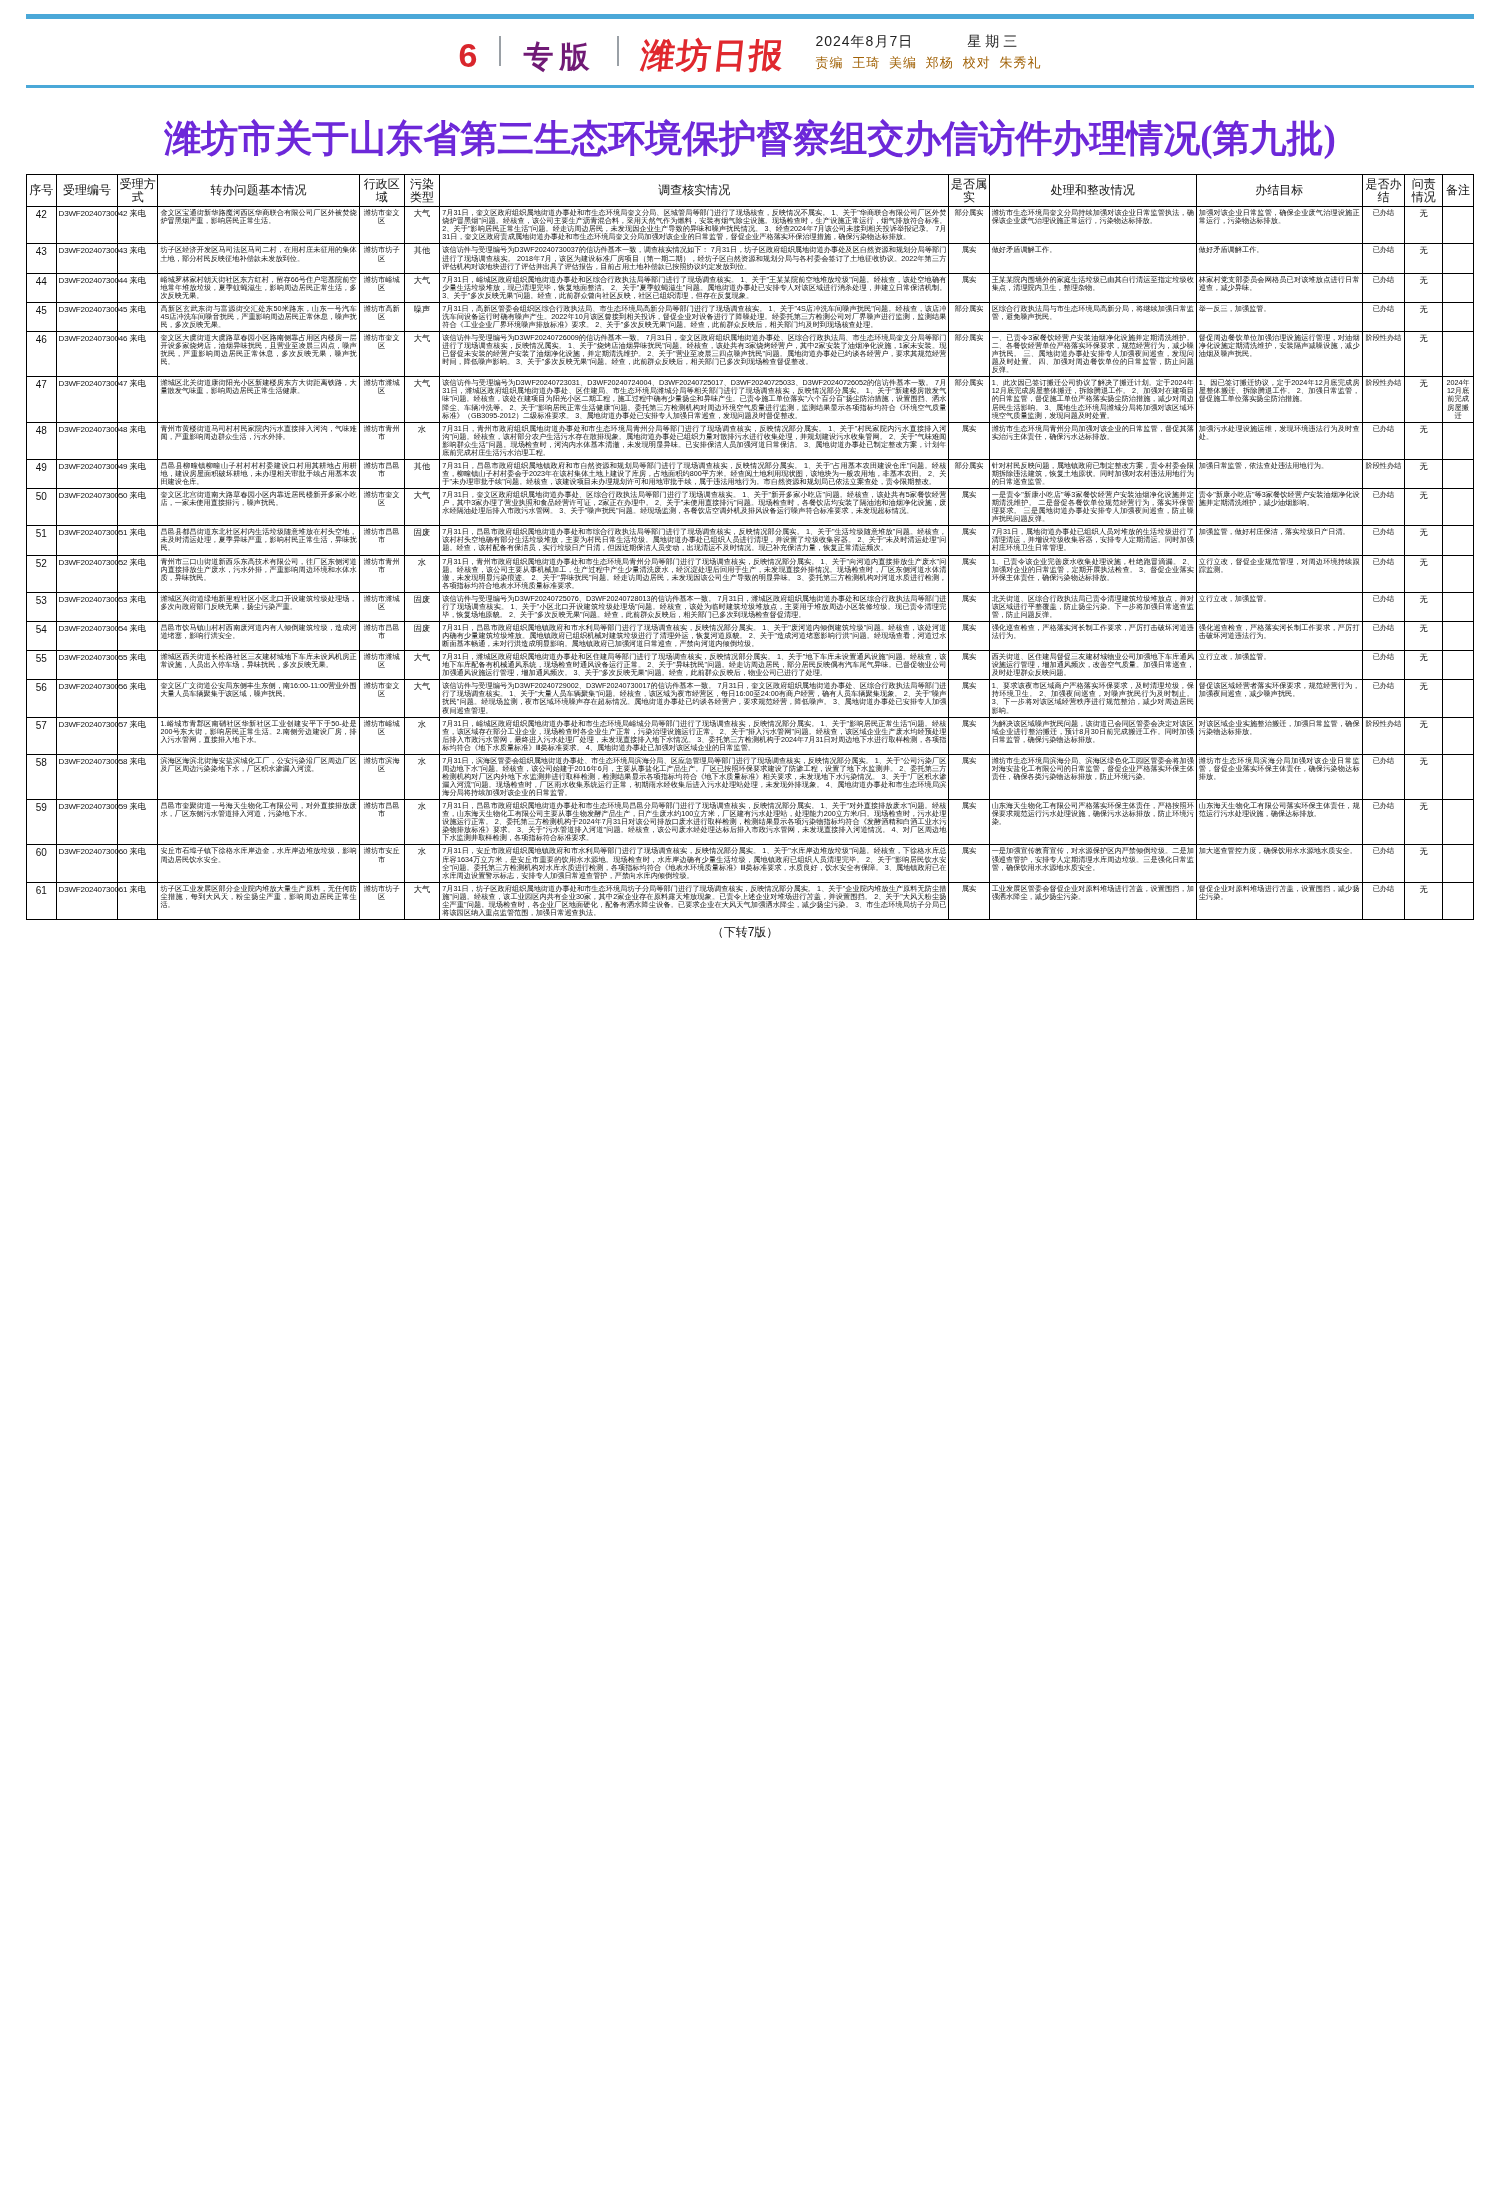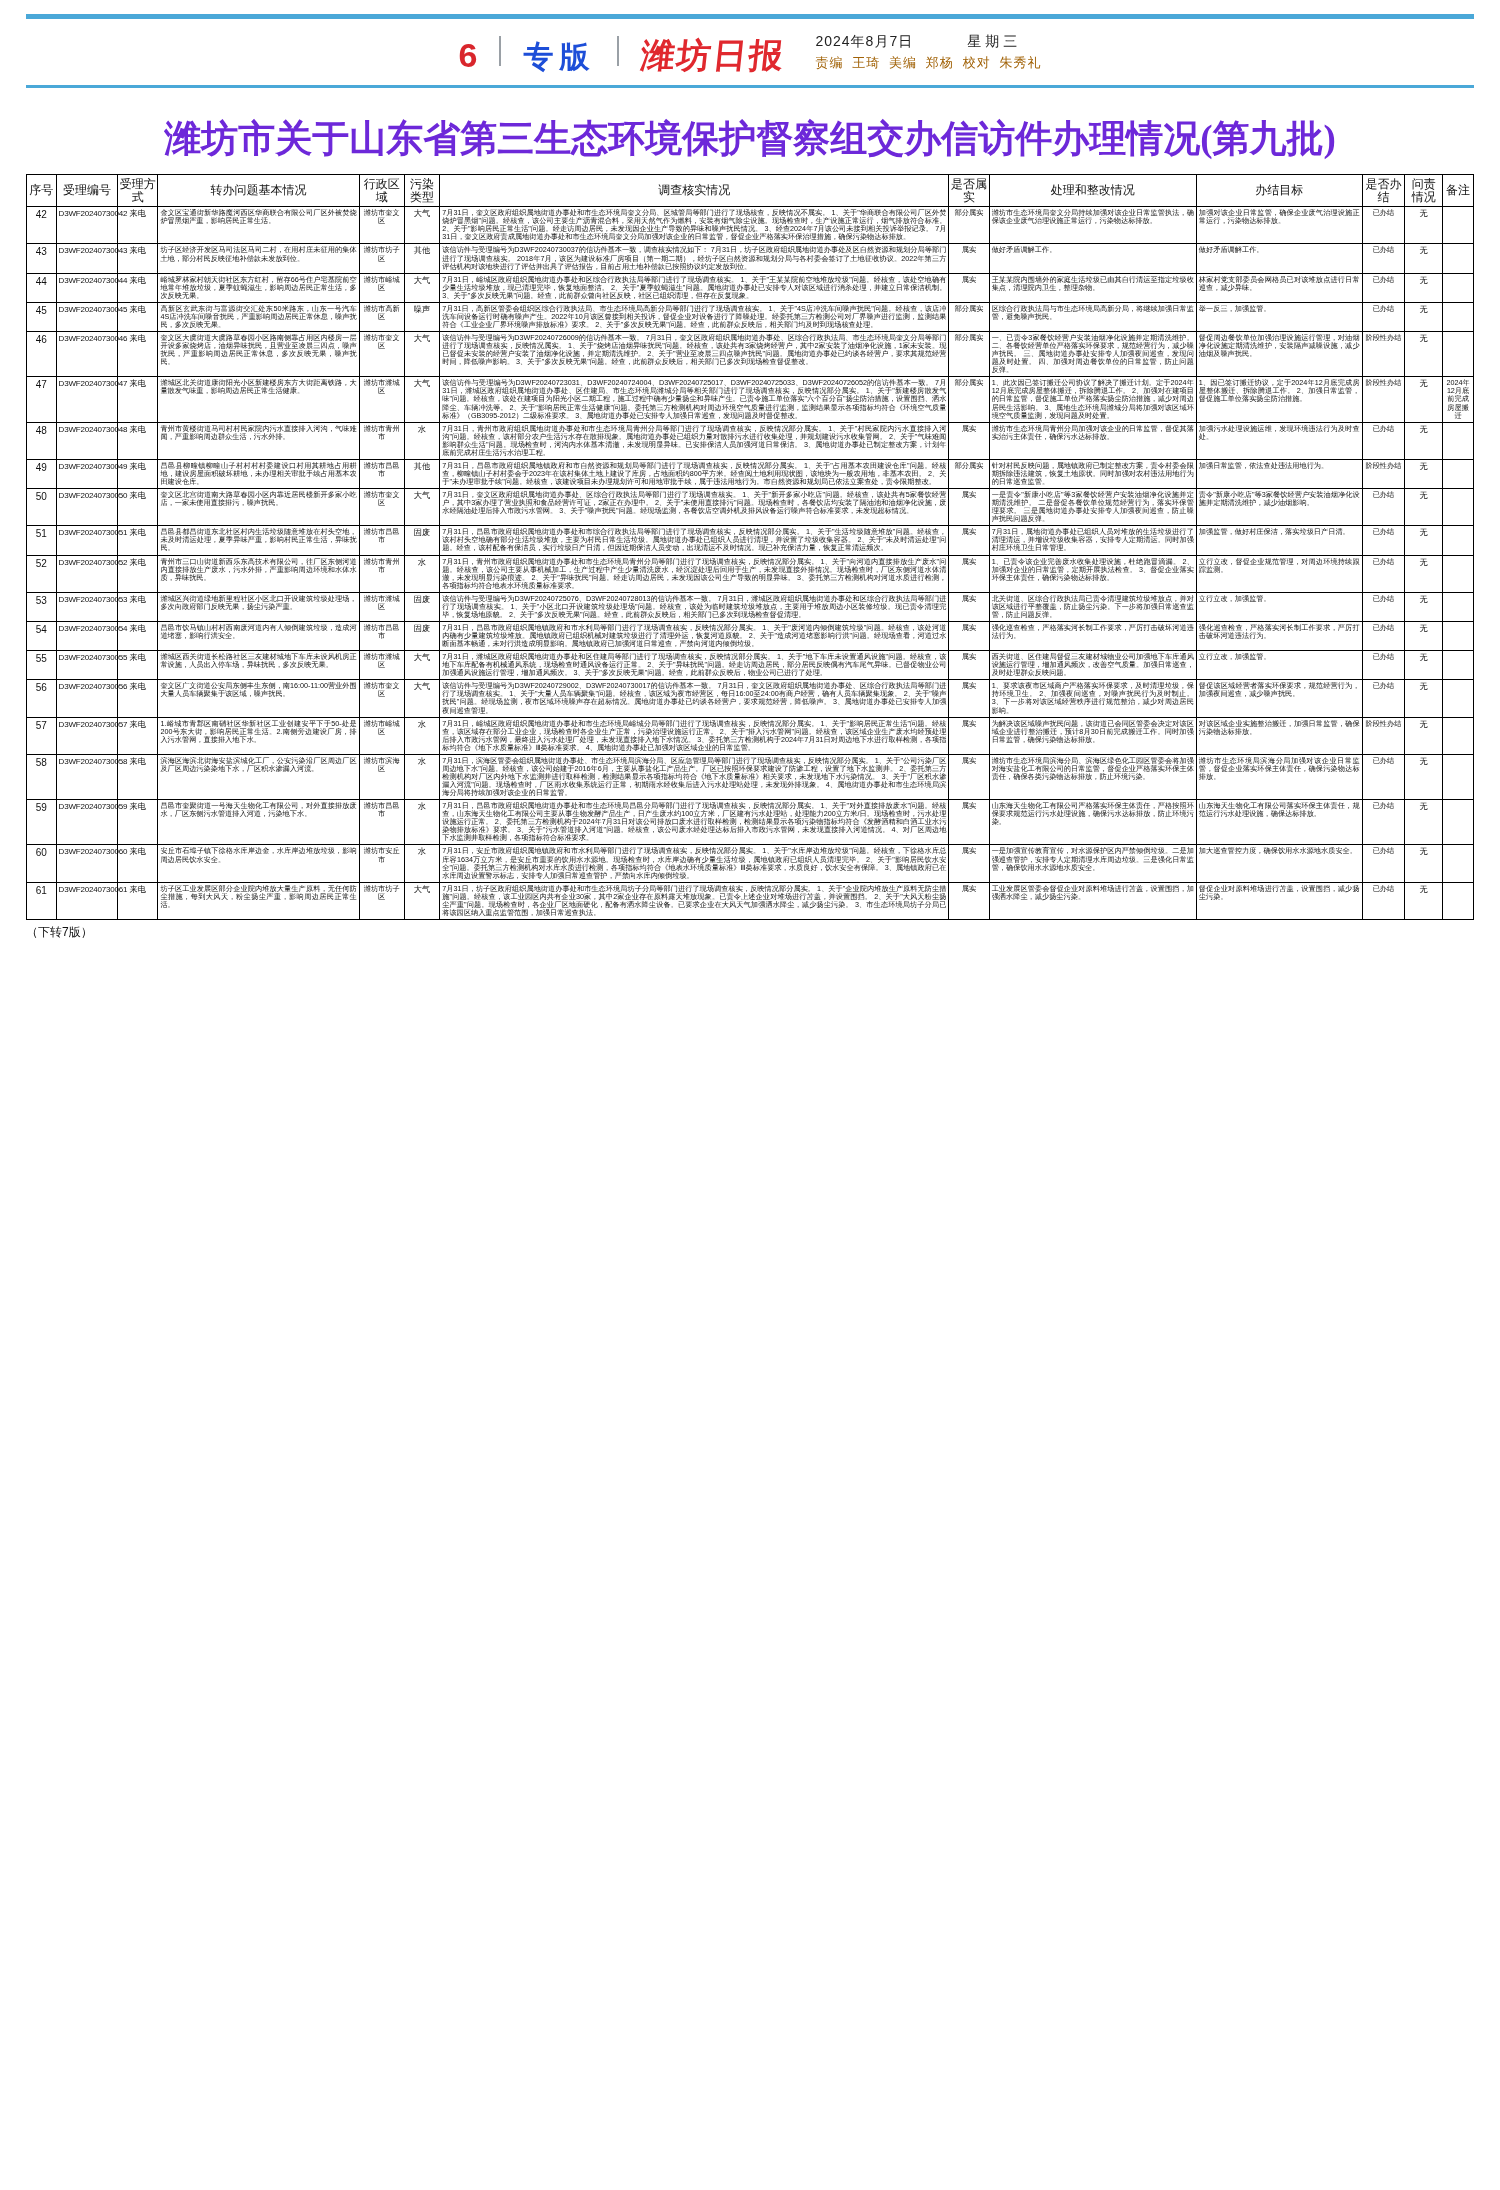--- a/index.html
+++ b/index.html
@@ -5,35 +5,35 @@
   html,body{margin:0;padding:0;background:#fff;}
   body{width:1500px;height:2190px;font-family:"Liberation Serif","DejaVu Serif",serif;color:#111;overflow:hidden;}
   .page{position:relative;width:1500px;height:2190px;background:#fff;box-sizing:border-box;padding:0 26px;}
 
   
   .rule-top{height:5px;background:#4aa8d8;margin:14px 0 0 0;}
   .masthead{display:flex;align-items:center;justify-content:center;height:64px;position:relative;}
   .mh-inner{display:flex;align-items:flex-end;gap:14px;}
   .pageno{font-family:"Liberation Sans","DejaVu Sans",sans-serif;font-size:34px;font-weight:bold;color:#d9262c;line-height:1;}
   .vbar{width:2px;height:30px;background:#9aa0a6;margin:0 8px;align-self:center;}
-  .zhuanban{font-size:30px;font-weight:bold;letter-spacing:6px;color:#1d4ed8;line-height:1;}
+  .zhuanban{font-size:30px;font-weight:bold;letter-spacing:6px;color:#701a75;line-height:1;}
   .brand{font-size:34px;font-weight:bold;color:#e0282e;letter-spacing:2px;line-height:1;
          font-family:"DejaVu Serif",serif;transform:skewX(-6deg);}
   .dateblock{margin-left:16px;font-family:"Liberation Sans","DejaVu Sans",sans-serif;line-height:1.35;align-self:center;}
   .dateline{font-size:14px;color:#222;letter-spacing:1px;}
   .dateline .wk{margin-left:54px;letter-spacing:4px;}
   .editline{font-size:13px;color:#a16207;letter-spacing:1px;margin-top:3px;font-family:Liberation Mono, monospace;}
   .rule-under{height:3px;background:#4aa8d8;margin-top:2px;}
 
   
   .title{text-align:center;font-size:37px;font-weight:bold;letter-spacing:0px;
          margin:26px 0 10px 0;font-family:"Liberation Serif","DejaVu Serif",serif;color:#6d28d9;
          white-space:nowrap;}
   .cont-note{font-size:12px;margin:0 0 4px 2px;font-family:"Liberation Sans","DejaVu Sans",sans-serif;}
-  .end-note{font-size:12px;text-align:left;margin:4px 10px 0 0;font-family:"Liberation Sans","DejaVu Sans",sans-serif;}
+  .end-note{font-size:12px;text-align:center;margin:4px 10px 0 0;font-family:"Liberation Sans","DejaVu Sans",sans-serif;}
 
   
   table.grid{width:100%;border-collapse:collapse;table-layout:fixed;}
   table.grid th,table.grid td{border:1px solid #000;vertical-align:top;padding:2px 2px;
       font-family:"Liberation Sans","DejaVu Sans",sans-serif;}
   table.grid th{text-align:center;vertical-align:middle;font-weight:normal;font-size:12px;line-height:1.05;padding:3px 1px;margin-top:48px;}
   td.c{text-align:center;vertical-align:middle;}
   .f7{font-size:7.2px;line-height:1.12;}
   .f8{font-size:8.2px;line-height:1.15;}
   .num{font-size:10px;}

